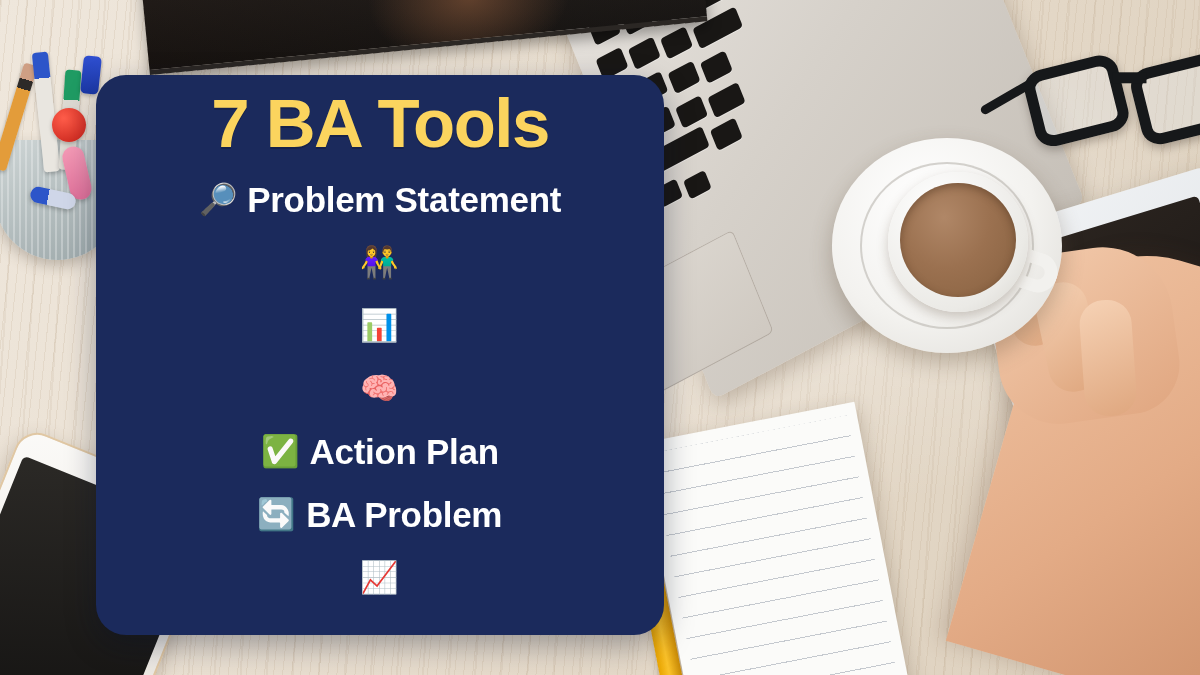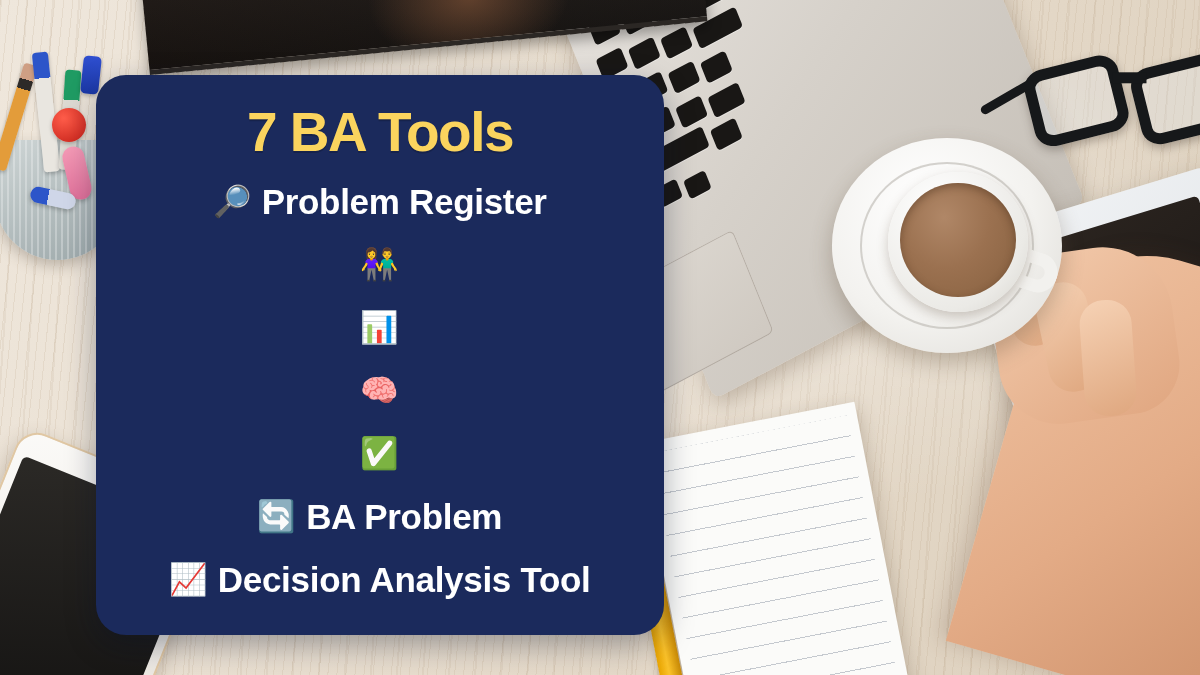--- a/index.html
+++ b/index.html
@@ -189,25 +189,25 @@
   #card{
     position:absolute; left:96px; top:75px; width:568px; height:560px;
     background:#1b2a5c;
     border-radius:30px;
     box-shadow:0 10px 30px rgba(10,16,40,.35);
     display:flex; flex-direction:column; align-items:center;
     padding-top:6px;
   }
   #title{
     color:#fbd45e;
-    font-size:55px;
+    font-size:69px;
     font-weight:700;
     letter-spacing:-1.5px;
     line-height:1.0;
-    margin-top:24px;
+    margin-top:8px;
     margin-bottom:10px;
     text-shadow:0 2px 0 rgba(0,0,0,.18);
     white-space:nowrap;
   }
   #list{ display:flex; flex-direction:column; align-items:center; gap:0; width:100%; }
   .row{
     display:flex; align-items:center; justify-content:center;
     gap:10px; width:100%; height:63px;
     color:#ffffff; font-size:35px; font-weight:700; letter-spacing:-.3px;
     white-space:nowrap;
@@ -291,36 +291,36 @@
     <div class="phone-screen"></div>
   </div>
 </div>
 
 <div id="card">
   <div id="title">7 BA Tools</div>
 
   <div id="list">
     <div class="row">
       <span class="emo">🔎</span>
-      <span class="lbl">Problem Register</span>
+      <span class="lbl">Problem Statement</span>
     </div>
     <div class="row">
       <span class="emo">👫</span>
     </div>
     <div class="row">
       <span class="emo">📊</span>
     </div>
     <div class="row">
       <span class="emo">🧠</span>
     </div>
     <div class="row">
       <span class="emo">✅</span>
+      <span class="lbl">Action Plan</span>
     </div>
     <div class="row">
       <span class="emo">🔄</span>
       <span class="lbl">BA Problem</span>
     </div>
     <div class="row">
       <span class="emo">📈</span>
-      <span class="lbl">Decision Analysis Tool</span>
     </div>
   </div>
 </div>
 
 </body></html>

